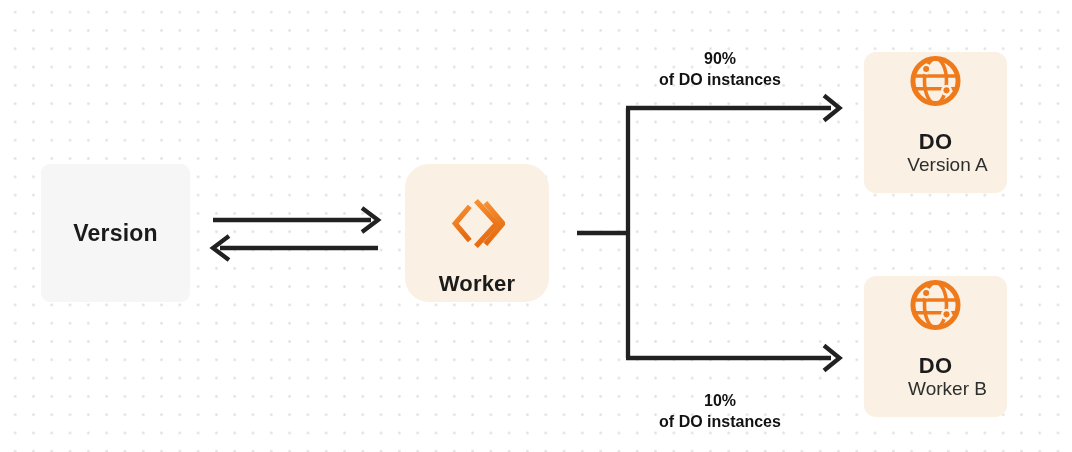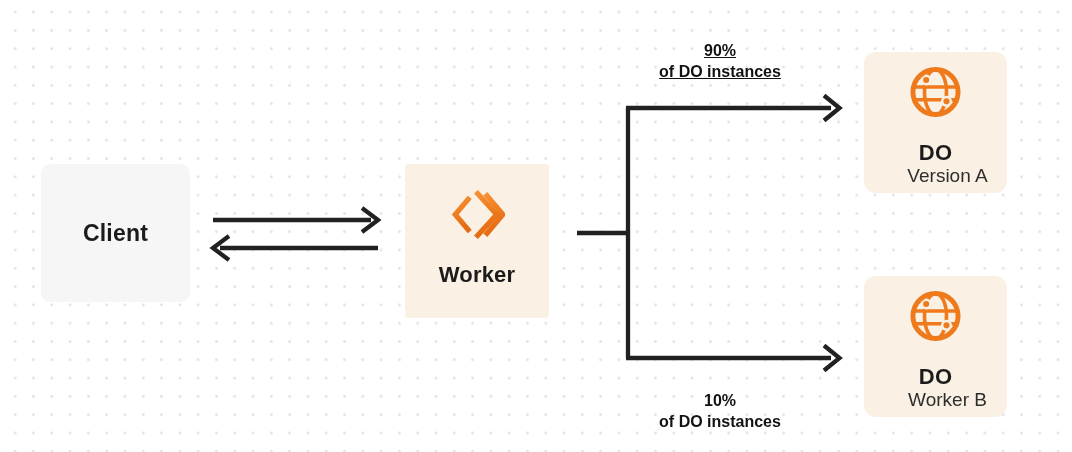--- a/index.html
+++ b/index.html
@@ -35,44 +35,43 @@
   .client-node{
     left:41px;top:164px;width:149px;height:138px;
     background:var(--client-box);border-radius:9px;
     justify-content:center;
   }
   .client-node .node-label{
     font-size:23px;font-weight:700;color:var(--text-dark);letter-spacing:.2px;
   }
 
   .worker-node{
-    left:405px;top:164px;width:144px;height:154px;
-    background:var(--cream-box);border-radius:4px;
-    padding-top:21px;
+    left:405px;top:164px;width:144px;height:138px;
+    background:var(--cream-box);border-radius:24px;
+    padding-top:30px;
   }
   .worker-node .node-label{
     margin-top:19px;font-size:22px;font-weight:700;color:var(--text-dark);letter-spacing:.2px;
   }
 
   .do-node{
     width:143px;height:141px;
     background:var(--cream-box);border-radius:12px;
-    padding-top:11px;
     text-align:center;
   }
   .do-a{left:864px;top:52px;}
   .do-b{left:864px;top:276px;}
   .do-title{margin-top:20px;font-size:22px;font-weight:700;line-height:23px;color:var(--text-dark);letter-spacing:.3px;}
   .do-subtitle{margin-top:1px;font-size:19px;font-weight:400;line-height:22px;color:var(--text-subtle);margin-left:24px;}
 
   .edge-label{
     position:absolute;left:610px;width:220px;text-align:center;
     font-size:16px;font-weight:700;color:#121212;line-height:21px;
   }
-  .edge-label.top{top:40px;text-decoration:underline;}
+  .edge-label.top{top:48px;}
   .edge-label.bottom{top:390px;}
 
   .icon-svg{display:block;}
 </style>
 </head>
 <body>
 
 <div class="canvas">
 
   <svg class="edges" viewBox="0 0 1072 452">
@@ -82,21 +81,21 @@
     <path d="M378 248 H220 M229 236 L213 248 L229 260"></path>
 
     <path d="M577 233 H628 M628 108 V358"></path>
 
     <path d="M626 108 H831 M824 95.5 L839.5 108 L824 120.5"></path>
 
     <path d="M626 358 H831 M824 345.5 L839.5 358 L824 370.5"></path>
   </svg>
 
   <div class="node client-node">
-    <span class="node-label">Client</span>
+    <span class="node-label">Version</span>
   </div>
 
   <div class="node worker-node">
     <svg class="icon-svg" width="56" height="58" viewBox="0 0 108 104">
       <defs>
         <linearGradient id="wg" x1="0" y1="0" x2="0.25" y2="1">
           <stop offset="0" stop-color="#F69133"></stop>
           <stop offset="1" stop-color="#E56A10"></stop>
         </linearGradient>
       </defs>

